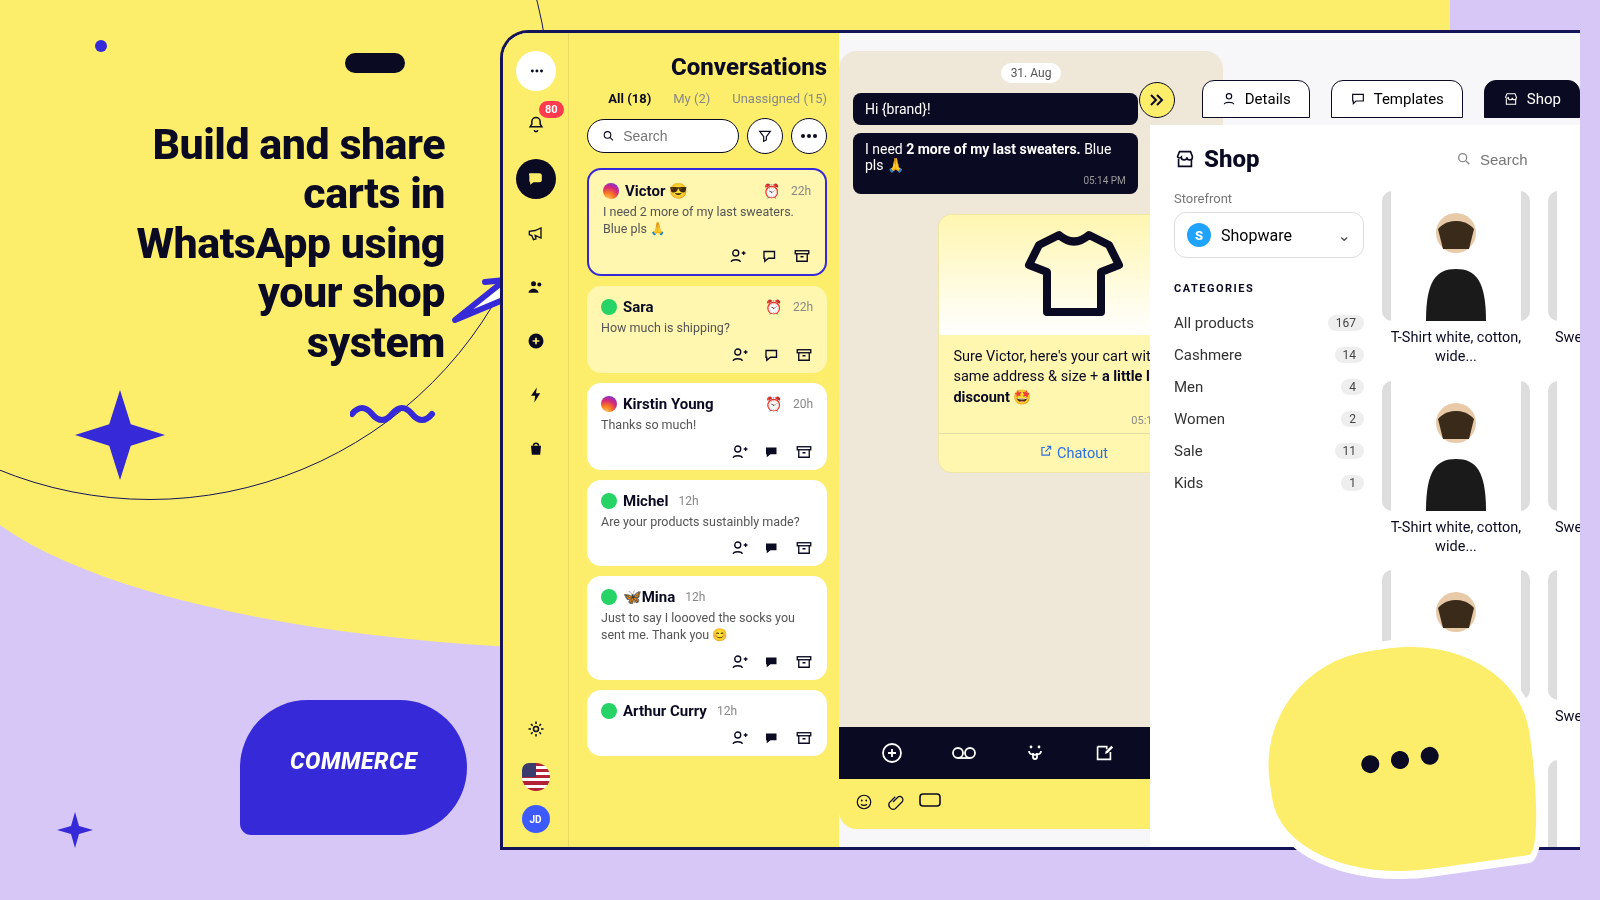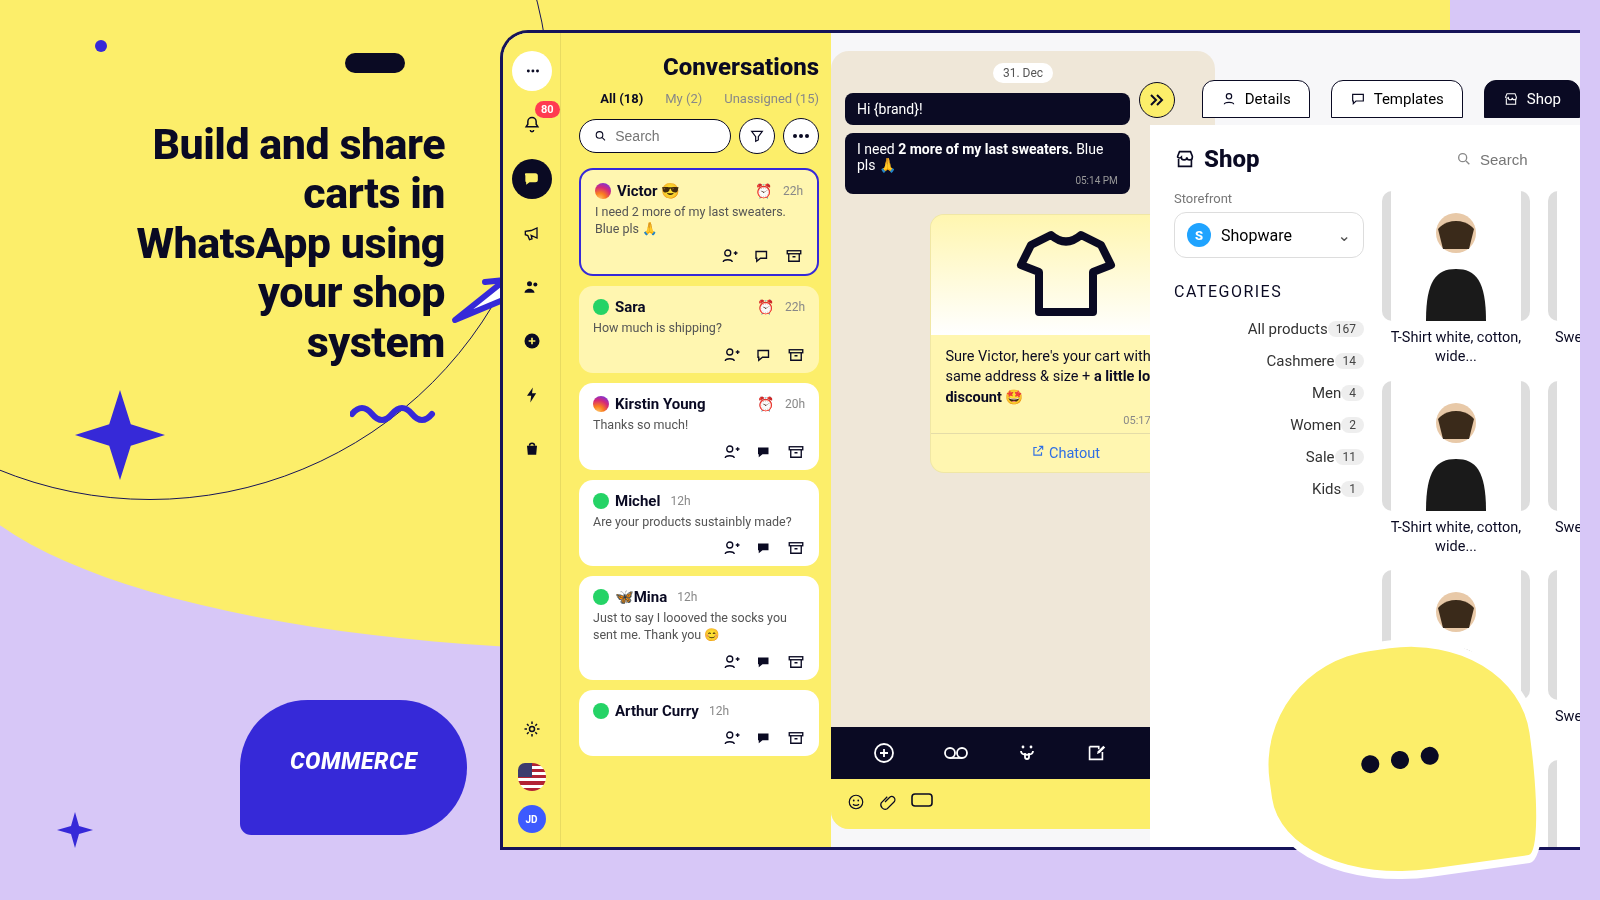--- a/index.html
+++ b/index.html
@@ -20,21 +20,21 @@
   .hyphen-block { position:absolute; left:345px; top:53px; width:60px; height:20px; background:#0a0a23; border-radius:10px; }
 
   
   .commerce-bubble { position:absolute; left:240px; top:700px; background:#3629d8; color:#fff; padding:48px 50px 60px; border-radius:120px 120px 120px 20px; font-style:italic; font-weight:800; font-size:23px; letter-spacing:0.5px; }
 
   
   .app { position:absolute; left:500px; top:30px; width:1080px; height:820px; background:#f7f7f9; border:3px solid #161459; border-top-left-radius:28px; border-right:0; overflow:hidden; display:flex; }
   .app::before { content:''; position:absolute; inset:12px auto auto 12px; width:1060px; height:0; }
 
   
-  .rail { width:58px; background:#fcee6a; border-right:1px solid rgba(0,0,0,0.08); display:flex; flex-direction:column; align-items:center; padding:18px 0 14px; gap:14px; }
+  .rail { width:66px; background:#fcee6a; border-right:1px solid rgba(0,0,0,0.08); display:flex; flex-direction:column; align-items:center; padding:18px 0 14px; gap:14px; }
   .rail-logo { width:40px; height:40px; border-radius:50%; background:#fff; display:flex; align-items:center; justify-content:center; font-weight:900; color:#0a0a23; }
   .rail-icon { width:40px; height:40px; border-radius:50%; display:flex; align-items:center; justify-content:center; color:#0a0a23; font-size:18px; position:relative; cursor:pointer; }
   .rail-icon.active { background:#0a0a23; color:#fcee6a; }
   .rail-badge { position:absolute; top:-4px; right:-8px; background:#ff3b50; color:#fff; font-size:11px; font-weight:700; padding:2px 6px; border-radius:10px; }
   .rail-spacer { flex:1; }
   .rail-flag { width:28px; height:28px; border-radius:50%; background:linear-gradient(#b22234 11%, #fff 11% 22%, #b22234 22% 33%, #fff 33% 44%, #b22234 44% 55%, #fff 55% 66%, #b22234 66% 77%, #fff 77% 88%, #b22234 88%); position:relative; }
   .rail-flag::before { content:''; position:absolute; top:0; left:0; width:14px; height:14px; background:#3c3b6e; border-radius:50% 0 0 0; }
   .rail-avatar { width:28px; height:28px; border-radius:50%; background:#3d5afe; color:#fff; display:flex; align-items:center; justify-content:center; font-size:10px; font-weight:700; }
 
   
@@ -90,22 +90,22 @@
   .shop-head { display:flex; align-items:center; gap:14px; margin-bottom:18px; }
   .shop-head h2 { font-size:24px; font-weight:800; color:#0a0a23; display:flex; align-items:center; gap:8px; }
   .shop-search { display:flex; align-items:center; gap:8px; margin-left:auto; padding-right:20px; color:#888; }
   .shop-search input { border:none; outline:none; font-size:15px; width:80px; }
   .shop-body { display:flex; gap:18px; }
   .shop-side { width:190px; }
   .store-label { font-size:13px; color:#777; margin-bottom:6px; }
   .store-pick { display:flex; align-items:center; gap:10px; border:1.5px solid #ddd; border-radius:12px; padding:10px 12px; cursor:pointer; }
   .store-pick .logo-s { width:24px; height:24px; border-radius:50%; background:#1fa3ff; color:#fff; display:flex; align-items:center; justify-content:center; font-weight:800; font-size:13px; }
   .store-pick .chev { margin-left:auto; color:#555; }
-  .cat-title { font-size:16px; letter-spacing:1.5px; color:#0a0a23; font-weight:400; margin:24px 0 12px; }
-  .cat { display:flex; align-items:center; justify-content:flex-end; padding:7px 0; font-size:15px; color:#333; cursor:pointer; }
+  .cat-title { font-size:11px; letter-spacing:1.5px; color:#0a0a23; font-weight:700; margin:24px 0 12px; }
+  .cat { display:flex; align-items:center; justify-content:space-between; padding:7px 0; font-size:15px; color:#333; cursor:pointer; }
   .cat .count { background:#eee; border-radius:10px; padding:1px 8px; font-size:12px; color:#444; }
   .cat.active { color:#3629d8; font-weight:700; }
   .products { flex:1; display:grid; grid-template-columns:repeat(2,148px); gap:14px 18px; overflow:hidden; }
   .prod { width:148px; }
   .prod-img { width:148px; height:130px; border-radius:10px; background:#ddd; display:flex; align-items:flex-end; justify-content:center; overflow:hidden; }
   .prod-title { font-size:14.5px; color:#0a0a23; margin-top:8px; line-height:1.3;text-align:center; }
   svg { display:block; }
 
   .big-blur-logo { position:absolute; right:60px; bottom:20px; width:280px; height:240px; background:#fcee6a; border-radius:48% 52% 10% 60% / 55% 50% 58% 45%; border:8px solid #fff; transform:rotate(-8deg); display:flex; align-items:center; justify-content:center; gap:12px; }
   .big-blur-logo .d { width:18px; height:18px; border-radius:50%; background:#0a0a23; }
@@ -397,21 +397,21 @@
                 <rect x="3" y="3" width="18" height="4" stroke="#0a0a23" stroke-width="1.8" fill="none"></rect>
                 <path d="M5 7v10h14V7M10 11h4" stroke="#0a0a23" stroke-width="1.8" fill="none"></path>
               </svg>
             </span>
     </div>
         </div>
       </div>
   </div>
 
   <div class="chat">
-    <div class="chat-date">31. Dec</div>
+    <div class="chat-date">31. Aug</div>
     <div class="chat-body">
       <div class="msg-in">Hi {brand}!</div>
       <div class="msg-in">
         <span>I need </span><b>2 more of my last sweaters.</b><span> Blue pls 🙏</span>
         <div style="text-align:right;font-size:10px;color:#999;margin-top:2px">05:14 PM</div>
       </div>
       <div class="msg-out">
         <div class="msg-out-img">
           <svg width="110" height="90" viewBox="0 0 110 90">
               <path d="M20 15 L40 5 Q55 18 70 5 L90 15 L100 35 L82 42 L82 82 L28 82 L28 42 L10 35 Z" fill="none" stroke="#0a0a23" stroke-width="8" stroke-linejoin="round"></path>

